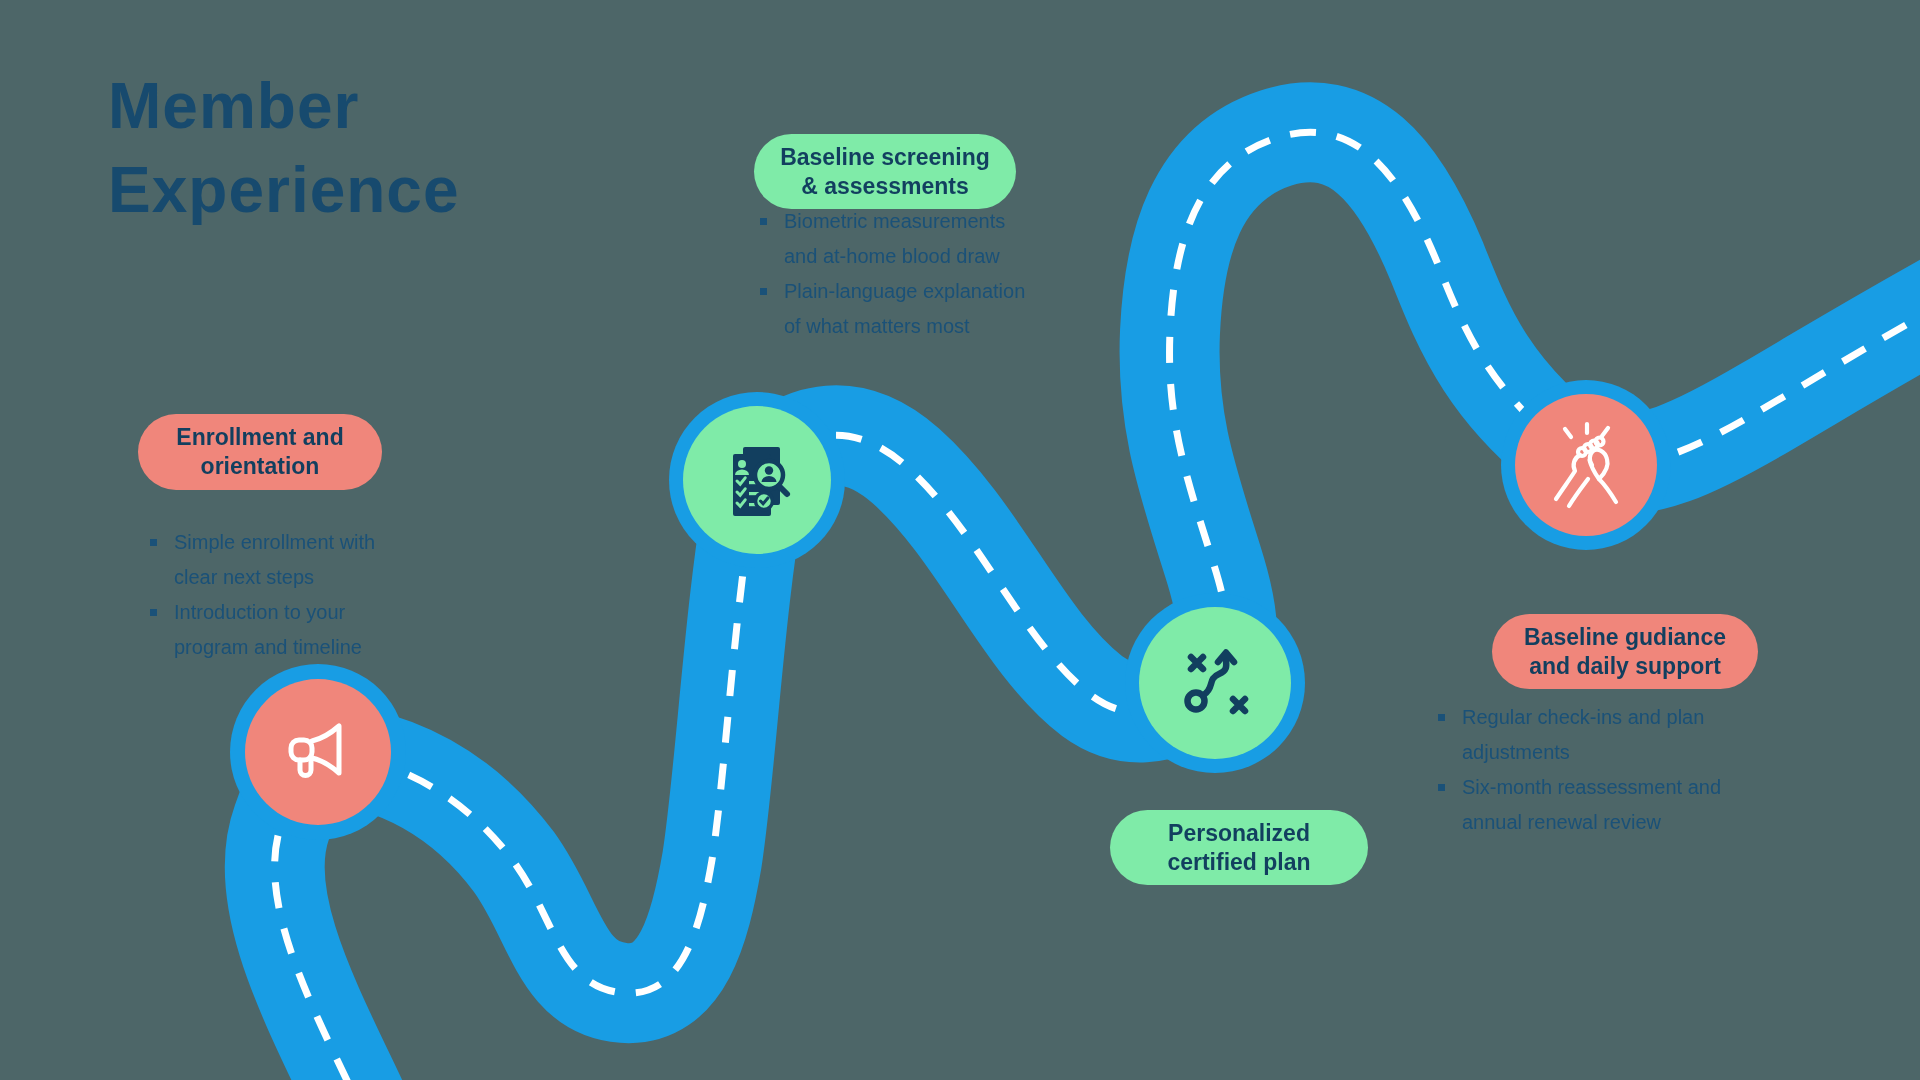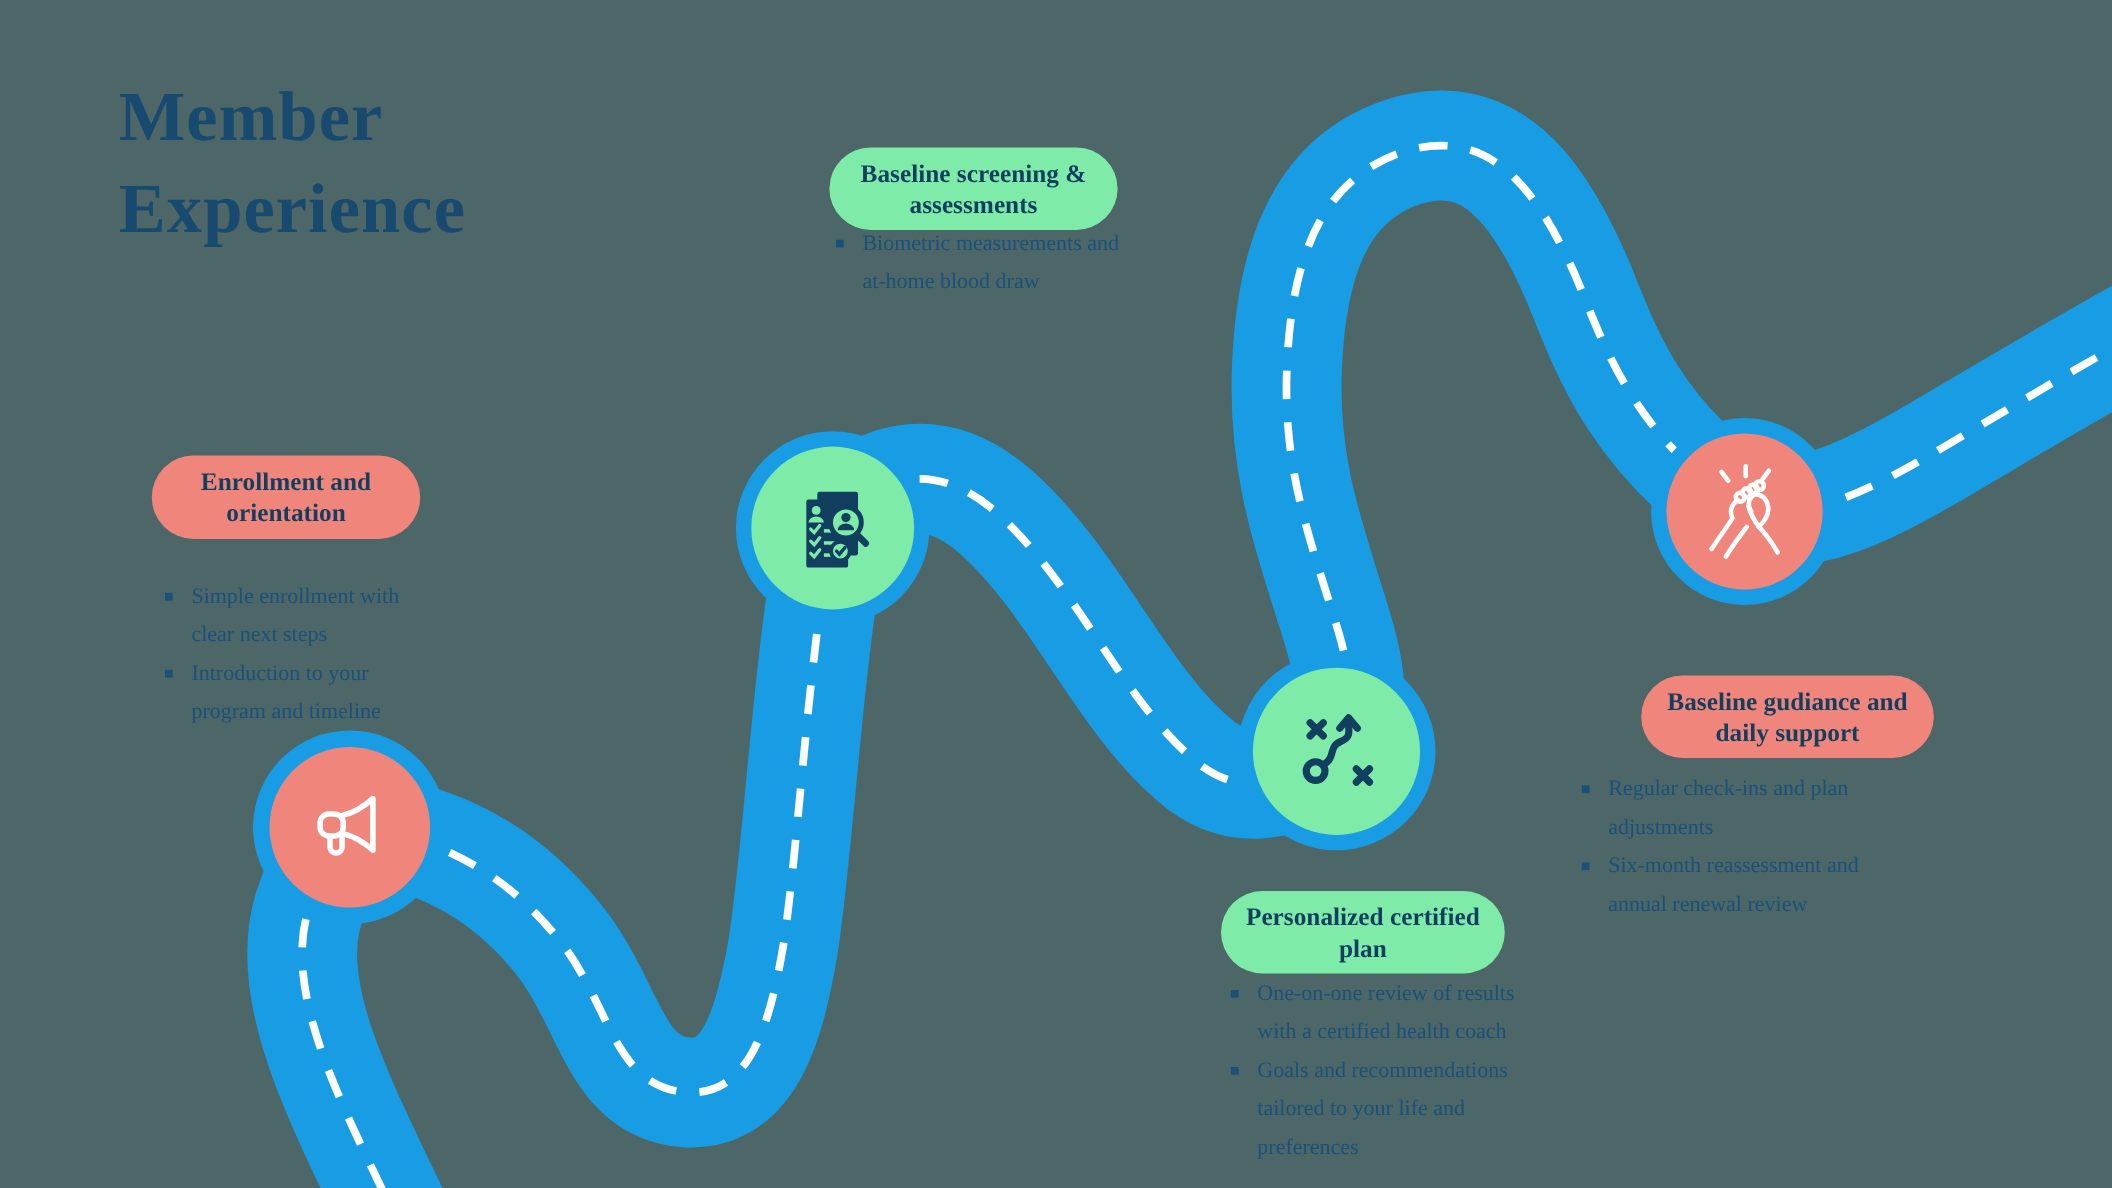--- a/index.html
+++ b/index.html
@@ -1,19 +1,19 @@
 <!DOCTYPE html>
 <html style="--bg: #4D6668; --road: #189DE4; --coral: #F0867B; --green: #7FEBA8; --navy-title: #174A6E; --navy-dark: #123F5F; --navy-text: #1A5178; --dash: #FFFFFF;"><head>
 <meta charset="utf-8">
 <style>
   html,body{margin:0;padding:0;background:#4D6668;}
   .stage{
     position:relative;width:1920px;height:1080px;overflow:hidden;
     background:var(--bg,#4D6668);
-    font-family:Liberation Serif, serif;
+    font-family:Liberation Sans, sans-serif;
   }
   .road-svg{position:absolute;inset:0;width:1920px;height:1080px;display:block;}
   .road-base path{fill:none;stroke:var(--road,#189DE4);stroke-width:100;stroke-linecap:round;stroke-linejoin:round;}
   .road-dash path{fill:none;stroke:#ffffff;stroke-width:7;stroke-linecap:butt;stroke-dasharray:26 21;}
   .node-ring{fill:var(--road,#189DE4);}
   .node-coral{fill:var(--coral,#F0867B);}
   .node-green{fill:var(--green,#7FEBA8);}
 
   .title{
     position:absolute;left:108px;top:64px;width:430px;margin:0;
@@ -137,27 +137,24 @@
 
   <div class="badge badge-coral b1">Enrollment and orientation</div>
   <ul class="bullets c1">
     <li>Simple enrollment with clear next steps</li>
     <li>Introduction to your program and timeline</li>
   </ul>
 
   <div class="badge badge-green b2">Baseline screening &amp; assessments</div>
   <ul class="bullets c2">
     <li>Biometric measurements and at-home blood draw</li>
+    <li>Plain-language explanation of what matters most</li>
   </ul>
 
   <div class="badge badge-green b3">Personalized certified plan</div>
-  <ul class="bullets c3">
-    <li>One-on-one review of results with a certified health coach</li>
-    <li>Goals and recommendations tailored to your life and preferences</li>
-  </ul>
 
   <div class="badge badge-coral b4">Baseline gudiance and daily support</div>
   <ul class="bullets c4">
     <li>Regular check-ins and plan adjustments</li>
     <li>Six-month reassessment and annual renewal review</li>
   </ul>
 
 </div>
 
 </body></html>

